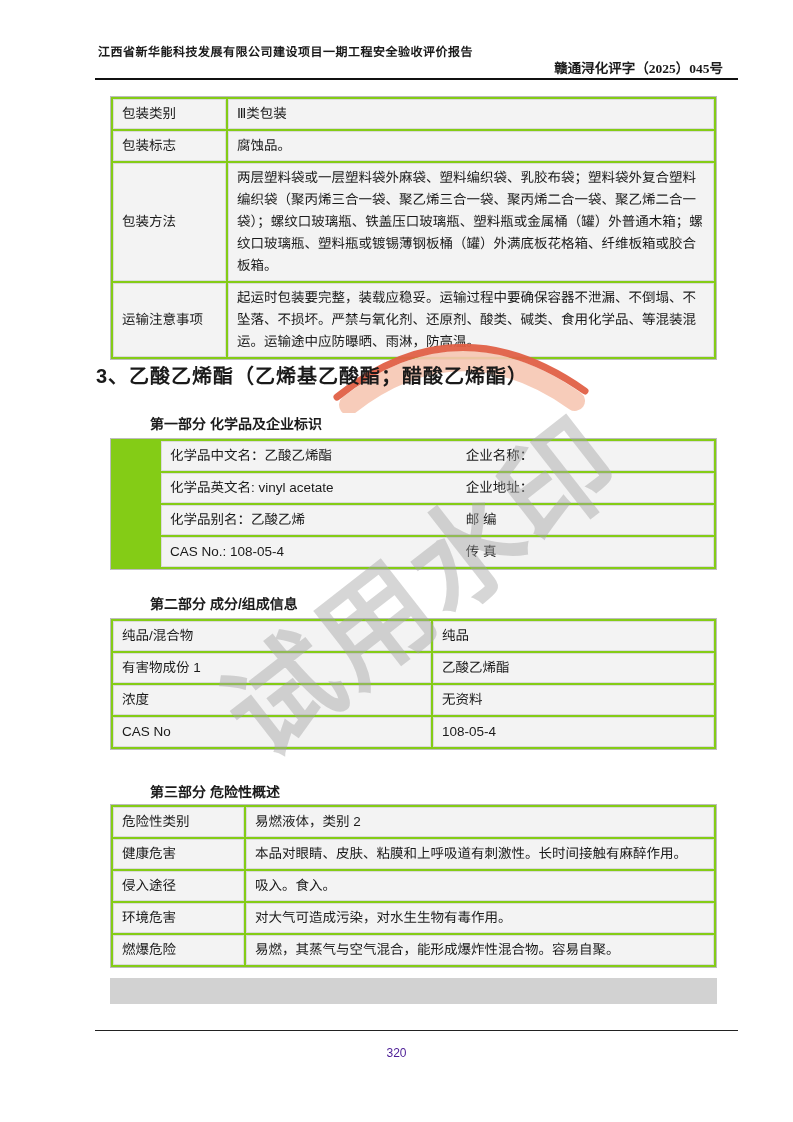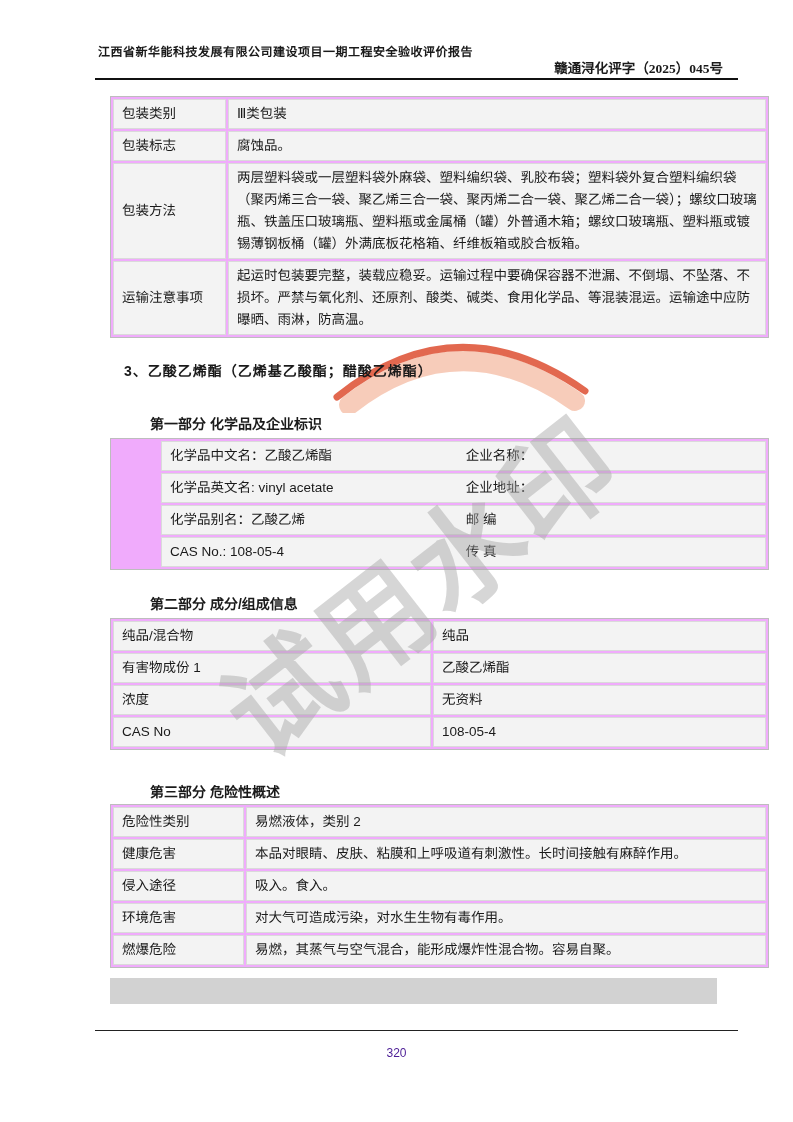--- a/index.html
+++ b/index.html
@@ -19,23 +19,23 @@
   .header-right {
     position: absolute; right: 70px; top: 57px;
     font-size: 13.5px; font-weight: bold; font-family: Liberation Serif, serif;
   }
   .header-rule {
     position: absolute; left: 95px; top: 78px; width: 643px;
     border-top: 2px solid #111;
   }
   
   table.doc {
-    position: absolute; left: 110px; width: 659px;
+    position: absolute; left: 110px; width: 607px;
     border-collapse: separate; border-spacing: 2px;
-    background: #f0abfc;
+    background: #84cc16;
     border: 1px solid #bdbdbd;
     table-layout: fixed;
   }
   table.doc td {
     background: #f3f3f3;
     border: 1px solid #dadada;
     padding: 3px 8px;
     font-size: 13.5px;
     line-height: 22px;
     vertical-align: middle;
@@ -49,22 +49,22 @@
   #tableC { top: 618px; }
   #tableC td.lbl { width: 318px; }
   #tableD { top: 804px; }
   #tableD td.lbl { width: 131px; }
   .grayband {
     position: absolute; left: 110px; top: 978px; width: 607px; height: 26px;
     background: #d2d2d2;
   }
   
   .chem-title {
-    position: absolute; left: 124px; top: 360px;
-    font-size: 14px; font-weight: bold; letter-spacing: 1px;
+    position: absolute; left: 96px; top: 360px;
+    font-size: 20px; font-weight: bold; letter-spacing: 1px;
     z-index: 2;
     text-align: center;
   }
   .part-heading {
     position: absolute; left: 110px;
     font-size: 14px; font-weight: bold; margin-left: 40px;
   }
   #part1-heading { top: 413px; }
   #part2-heading { top: 593px; }
   #part3-heading { top: 781px; }

